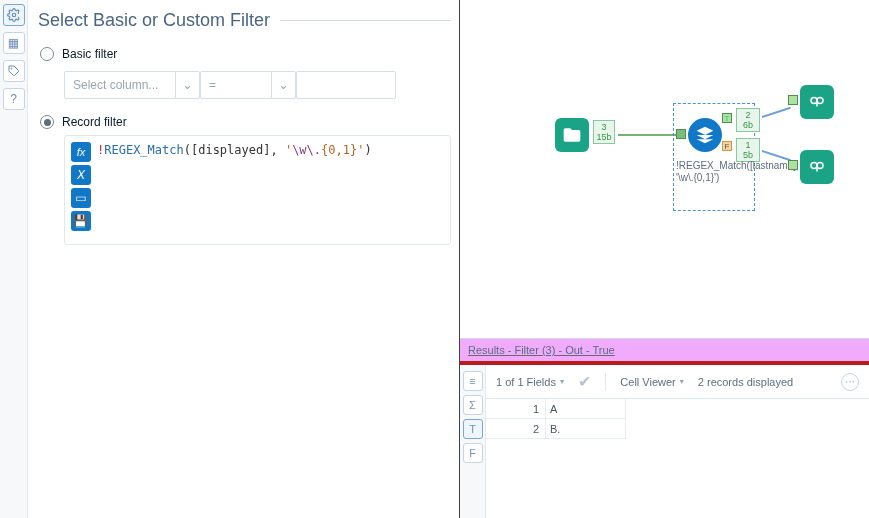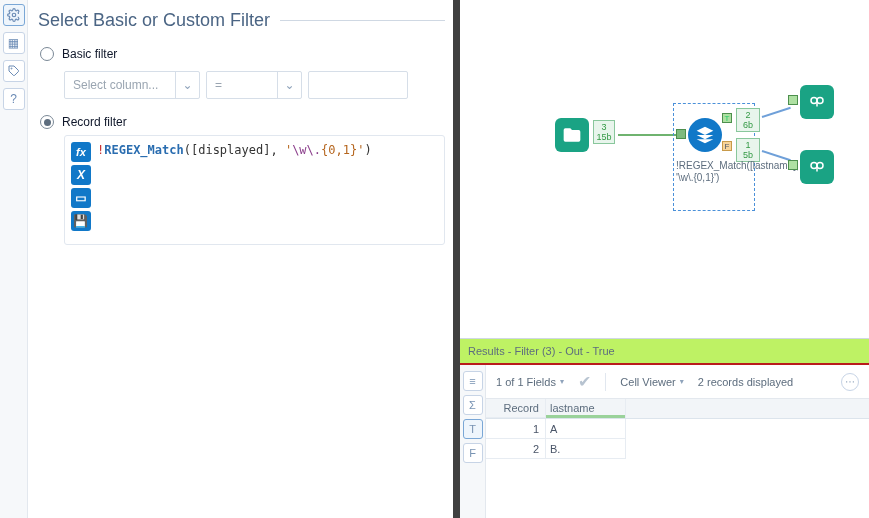--- a/index.html
+++ b/index.html
@@ -3,62 +3,62 @@
 <meta charset="utf-8">
 <style>
   * { box-sizing: border-box; margin: 0; padding: 0; }
   body { font-family: "Segoe UI", Tahoma, sans-serif; font-size: 12px; color: #4a5568; background: #fff; overflow: hidden; }
   .app { display: flex; width: 869px; height: 518px; }
   
   .rail { width: 28px; background: #f6f8fa; border-right: 1px solid #e3e8ee; display: flex; flex-direction: column; align-items: center; padding-top: 4px; gap: 6px; }
   .rail-btn { width: 22px; height: 22px; border: 1px solid #c7d4e6; border-radius: 3px; display: flex; align-items: center; justify-content: center; color: #6b8bb5; font-size: 12px; cursor: pointer; background: #fff; }
   .rail-btn.sel { border-color: #7aa7d6; background: #eef5fc; }
   
-  .config { width: 432px; padding: 10px 8px 10px 10px; border-right: 7px solid #404040; display: flex; flex-direction: column; }
+  .config { width: 432px; padding: 10px 8px 10px 10px; border-right: 1px solid #404040; display: flex; flex-direction: column; }
   .config-title { font-size: 18px; font-weight: 400; color: #4b6584; display: flex; align-items: center; gap: 10px; }
   .config-title .line { flex: 1; height: 1px; background: #cfd8e3; }
   .filter-group { padding: 10px 0 0 0; }
   .radio-row { display: flex; align-items: center; gap: 8px; padding: 6px 2px; color: #0f172a; cursor: pointer; }
   .radio { width: 14px; height: 14px; border: 1.5px solid #7a8896; border-radius: 50%; display: flex; align-items: center; justify-content: center; }
   .radio.checked::after { content: ""; width: 7px; height: 7px; background: #5d6d7e; border-radius: 50%; }
-  .basic-controls { display: flex; gap: 6px; padding: 4px 0 10px 26px; }
+  .basic-controls { display: flex; padding: 4px 0 10px 26px; }
   .sel-box { border: 1px solid #d6dee8; border-radius: 2px; height: 28px; display: flex; align-items: center; padding: 0 8px; color: #9aa5b1; background: #fff; }
   .sel-main { width: 110px; justify-content: space-between; position: relative; }
   .caret { width: 24px; border-left: 1px solid #d6dee8; display: flex; align-items: center; justify-content: center; color: #8fa3bb; }
   .sel-wrap { display:flex; border:1px solid #d6dee8; border-radius:2px; height:28px; }
   .sel-wrap .sel-box { border:none; height: 26px;}
   .eq-box { width: 70px; }
   .val-box { width: 100px; }
   .custom-body { margin-left: 26px; border: 1px solid #e1e7ef; border-radius: 3px; background: #fff; min-height: 110px; padding: 6px 6px; display:flex; gap:6px; }
   .formula-rail { display:flex; flex-direction:column; gap:3px;}
-  .fx-btn { width: 20px; height: 20px; background: #1178c8; color: #fff; border-radius: 3px; display: flex; align-items: center; justify-content: center; font-size: 11px; font-style: italic; cursor:pointer;font-weight:bold;}
+  .fx-btn { width: 20px; height: 20px; background: #1178c8; color: #fff; border-radius: 3px; display: flex; align-items: center; justify-content: center; font-size: 11px; font-style: italic; cursor:pointer;}
   .fx-btn.sq { font-style: normal; font-size: 12px; }
   .expr { font-family: Consolas, monospace; font-size: 12px; padding-top:1px; white-space: pre; }
   .expr .bang { color: #c92f2f; }
-  .expr .fn { color: #2a6db0; font-weight: bold; }
+  .expr .fn { color: #2a6db0; }
   .expr .br { color: #333; }
   .expr .str { color: #b5651d; }
   .expr .esc { color: #8b3e8b; }
   
   .right { flex: 1; display: flex; flex-direction: column; }
   .canvas { flex: 1; position: relative; background: #fff; overflow: hidden; }
   .tool { position: absolute; width: 34px; height: 34px; border-radius: 6px; display:flex; align-items:center; justify-content:center; color:#fff; font-size:18px; }
   .tool.green { background: #1aa384; }
   .tool.blue { background: #1178c8; border-radius:50%; }
   .conn-pad { position:absolute; background:#e8f5ec; border:1px solid #89c79c; font-size:9px; line-height:10px; color:#394; text-align:center; padding:1px 2px; }
   .sel-rect { position:absolute; border:1px dashed #4a90d9; }
   .annot { position:absolute; font-size:10px; color:#5d6d7e; line-height:12px; width:90px;}
   .wire { position:absolute; height:2px; background:#6fb36f; }
   .wire.blue { background:#6fa0d9; }
   .anchor { position:absolute; width:10px; height:10px; background:#7fba7f; border:1px solid #4d8f4d; }
   .anchor.T { background:#aee0a2; color:#2c6; }
   .anchor.F { background:#f7d49a; border-color:#c89a4a;}
   
   .results { height: 180px; border-top: 1px solid #cfd8e3; display:flex; flex-direction:column; background:#fff;}
-  .res-hdr { height: 26px; background:#bef264; border-bottom:2px solid #b91c1c; display:flex; align-items:center; padding:0 8px; font-size:11px; color:#5d6d7e;}
+  .res-hdr { height: 26px; background:#f0abfc; border-bottom:4px solid #b91c1c; display:flex; align-items:center; padding:0 8px; font-size:11px; color:#5d6d7e;text-decoration:underline;}
   .res-body { flex:1; display:flex; }
   .res-rail { width:26px; background:#f6f8fa; border-right:1px solid #e3e8ee; display:flex; flex-direction:column; align-items:center; padding-top:6px; gap:4px;}
   .res-rail-btn { width:20px; height:20px; border:1px solid #c7d4e6; border-radius:3px; display:flex;align-items:center;justify-content:center; color:#7893b3; font-size:11px; cursor:pointer; background:#fff;}
   .res-rail-btn.sel { border-color:#7aa7d6; background:#eef5fc;}
   .res-main { flex:1; display:flex; flex-direction:column;}
   .res-tool { height:34px; border-bottom:1px solid #e3e8ee; display:flex; align-items:center; gap:14px; padding:0 10px; font-size:11px; color:#5d6d7e;}
   .drop { display:flex; align-items:center; gap:4px; cursor:pointer;}
   .tri { font-size:8px; color:#8fa3bb;}
   .check { color:#b7c3d0; font-size:16px;}
   .sep { width:1px; height:18px; background:#e1e7ef;}
@@ -212,24 +212,20 @@
             <span class="sep"></span>
             <div class="drop">
               <span>Cell Viewer</span>
                 <span class="tri">▾</span>
             </div>
             <span>2 records displayed</span>
             <span style="flex:1"></span>
             <span class="round">⋯</span>
           </div>
           <div class="grid">
-            <div class="grid-row grid-hdr">
-              <div class="cell c-rec">Record</div>
-              <div class="cell c-ln">lastname</div>
-            </div>
             <div class="grid-row">
               <div class="cell c-rec">1</div>
               <div class="cell c-ln">A</div>
             </div>
             <div class="grid-row">
               <div class="cell c-rec">2</div>
               <div class="cell c-ln">B.</div>
             </div>
           </div>
         </div>

